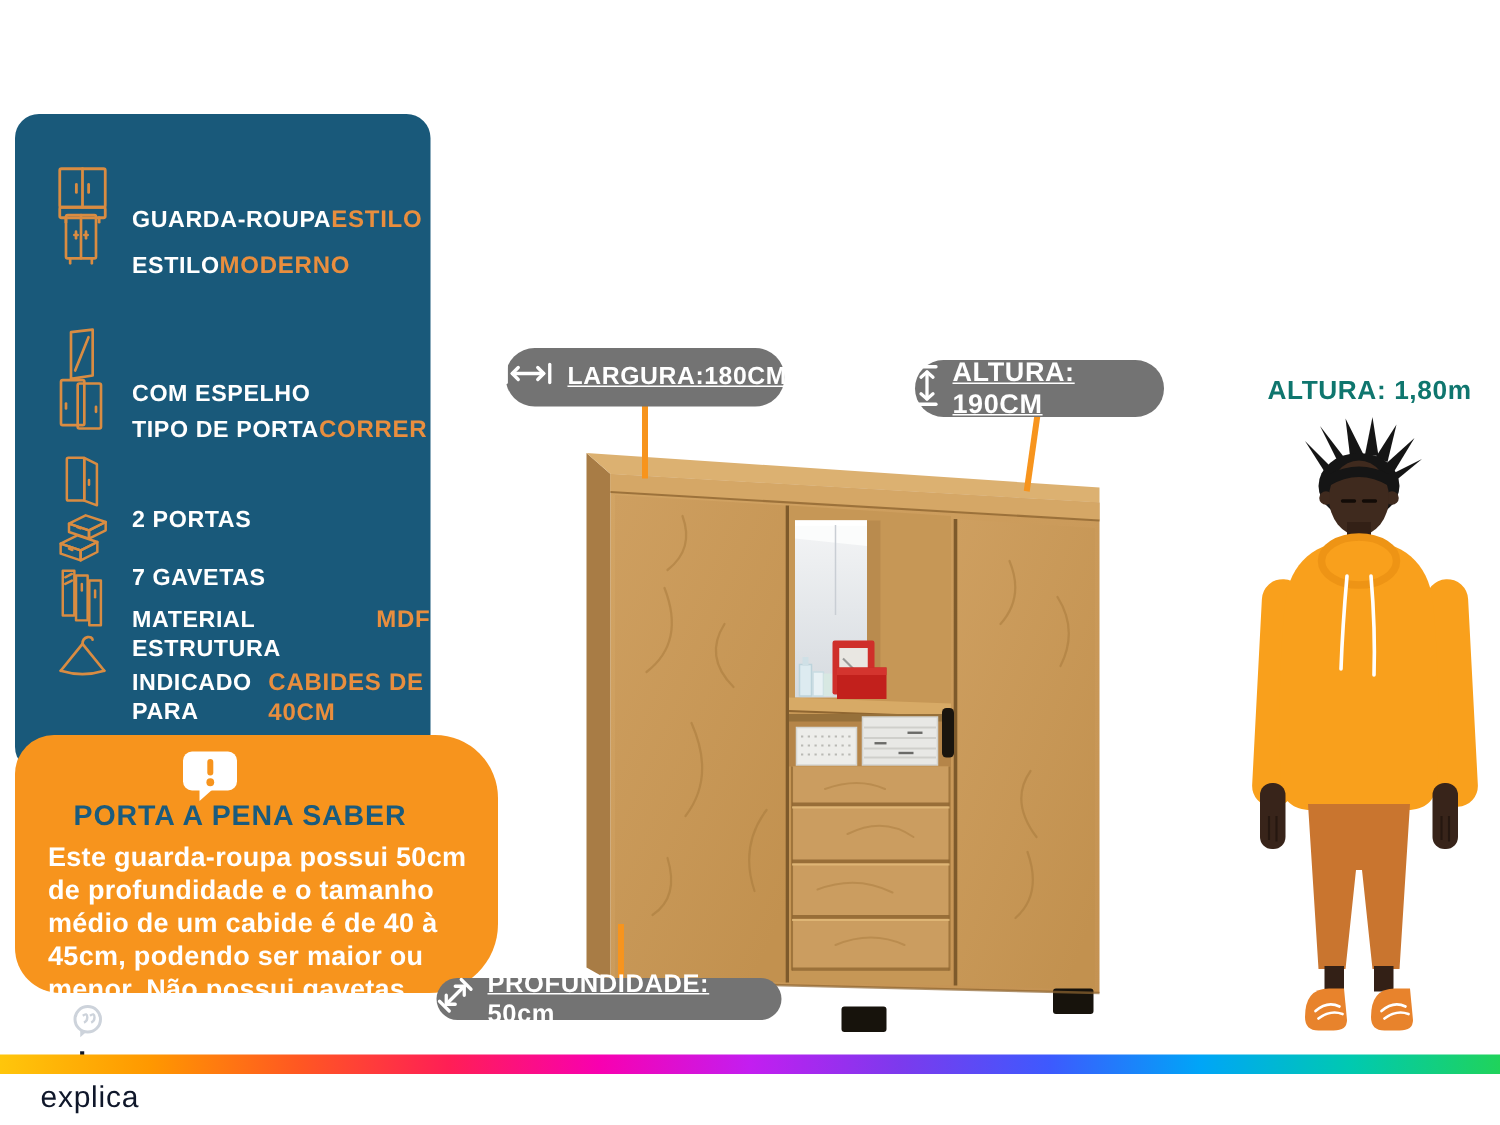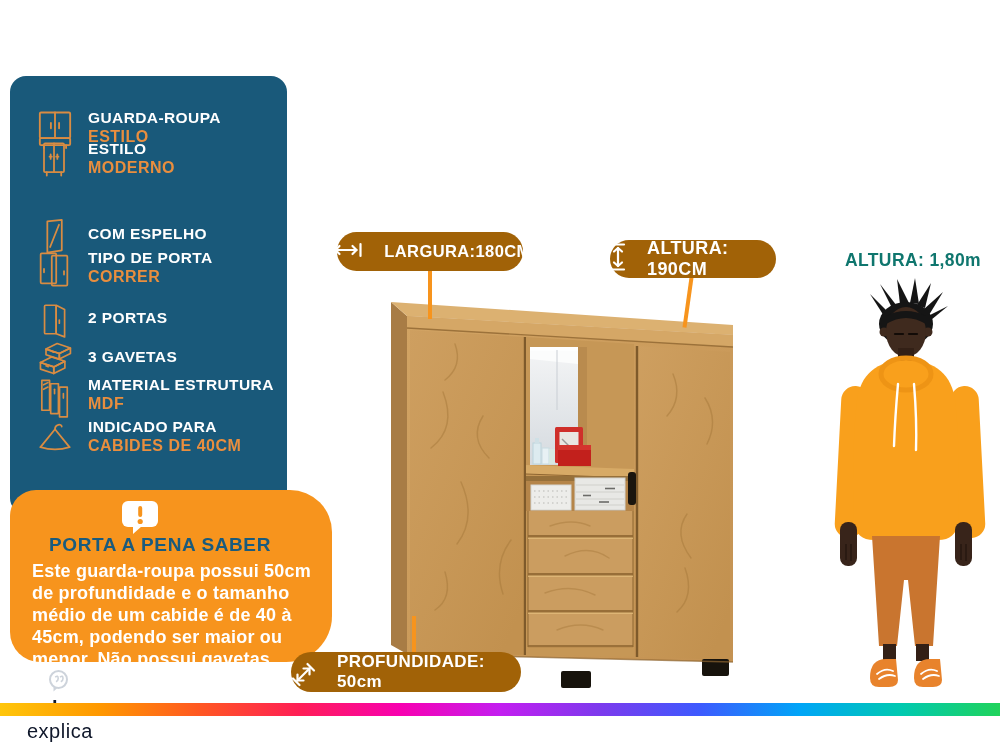--- a/index.html
+++ b/index.html
@@ -4,21 +4,21 @@
 <style>
   html,body{margin:0;padding:0;background:#fff;}
   #stage{position:relative;width:1000px;height:750px;background:#fff;overflow:hidden;
          font-family:"Liberation Sans","DejaVu Sans",sans-serif;}
 
   
   .spec-panel{position:absolute;left:10px;top:76px;width:277px;height:438px;
               background:#19597A;border-radius:16px;}
   .spec-row{position:absolute;left:26px;display:flex;align-items:flex-start;}
   .spec-icon{width:40px;flex:0 0 40px;margin-top:1px;}
-  .spec-text{display:flex;flex-direction:column;padding-left:12px;}
+  .spec-text{display:flex;flex-direction:row;padding-left:12px;margin-top:29px;}
   .spec-label{color:#FFFFFF;font-weight:700;font-size:15.5px;letter-spacing:.4px;line-height:19px;}
   .spec-value{color:#E98E3E;font-weight:800;font-size:16px;letter-spacing:.5px;line-height:20px;}
 
   
   .infobox{position:absolute;left:10px;top:490px;width:322px;height:172px;
            background:#F7941D;border-radius:26px 42px 46px 30px;}
   .infobox .bubble{position:absolute;left:108px;top:8px;}
   .infobox-title{position:absolute;left:0;top:44px;width:300px;text-align:center;
                  color:#1A5B7D;font-weight:800;font-size:19px;letter-spacing:.6px;}
   .infobox-body{position:absolute;left:22px;top:70px;width:292px;color:#FFFFFF;
@@ -26,25 +26,25 @@
 
   
   .brand{position:absolute;left:24px;top:669px;display:flex;align-items:center;color:#0f172a;flex-direction:column;}
   .brand .lu{font-weight:800;font-size:20px;margin-left:6px;letter-spacing:.5px;}
   .brand .explica{font-weight:400;font-size:20px;margin-left:3px;letter-spacing:.5px;}
 
   
   .rainbow{position:absolute;left:0;top:703px;width:1000px;height:13px;}
 
   
-  .pill{position:absolute;background:#a16207;border-radius:22px;display:flex;align-items:center;
-        justify-content:center;gap:21px;color:#fff;font-weight:800;letter-spacing:.4px;z-index:6;}
+  .pill{position:absolute;background:#737373;border-radius:22px;display:flex;align-items:center;
+        justify-content:center;gap:9px;color:#fff;font-weight:800;letter-spacing:.4px;z-index:6;text-decoration:underline;}
   .pill-largura{left:337px;top:232px;width:186px;height:39px;font-size:16.5px;}
   .pill-altura{left:610px;top:240px;width:166px;height:38px;font-size:18px;}
-  .pill-prof{left:291px;top:652px;width:230px;height:40px;font-size:17px;align-items:flex-end;}
+  .pill-prof{left:291px;top:652px;width:230px;height:28px;font-size:17px;}
   .connector{position:absolute;width:4px;background:#F7941D;z-index:5;}
   .conn-largura{left:428px;top:269px;height:50px;}
   .conn-altura{left:690px;top:274px;height:54px;transform:rotate(8deg);transform-origin:top center;}
   .conn-prof{left:412px;top:616px;height:40px;}
 
   
   .wardrobe{position:absolute;left:385px;top:288px;z-index:2;}
   .person{position:absolute;left:820px;top:278px;z-index:2;}
   .person-label{position:absolute;left:828px;top:250px;width:170px;text-align:center;
                 color:#0f766e;font-weight:800;font-size:17.5px;letter-spacing:.4px;}
@@ -154,21 +154,21 @@
               <polygon points="21,13 31,8 31,13 21,18"></polygon>
           <line x1="14" y1="11" x2="16" y2="11.8"></line>
           <polygon points="4,21 14,16 26,20 16,25"></polygon>
               <polygon points="4,21 16,25 16,31 4,27"></polygon>
               <polygon points="16,25 26,20 26,26 16,31"></polygon>
           <line x1="9" y1="24" x2="11" y2="24.8"></line>
         </g>
           </svg>
       </span>
       <span class="spec-text" style="padding-top:9px">
-        <span class="spec-label">3 GAVETAS</span>
+        <span class="spec-label">7 GAVETAS</span>
         <span class="spec-value"></span>
       </span>
     </div>
 
     <div class="spec-row" style="top:299px">
       <span class="spec-icon">
         <svg viewBox="0 0 32 38" width="36" height="42">
             <g fill="none" stroke="#D98C42" stroke-width="1.5" stroke-linecap="round" stroke-linejoin="round">
           <rect x="5" y="4" width="7" height="27"></rect>
               <rect x="13" y="7" width="7" height="27"></rect>

